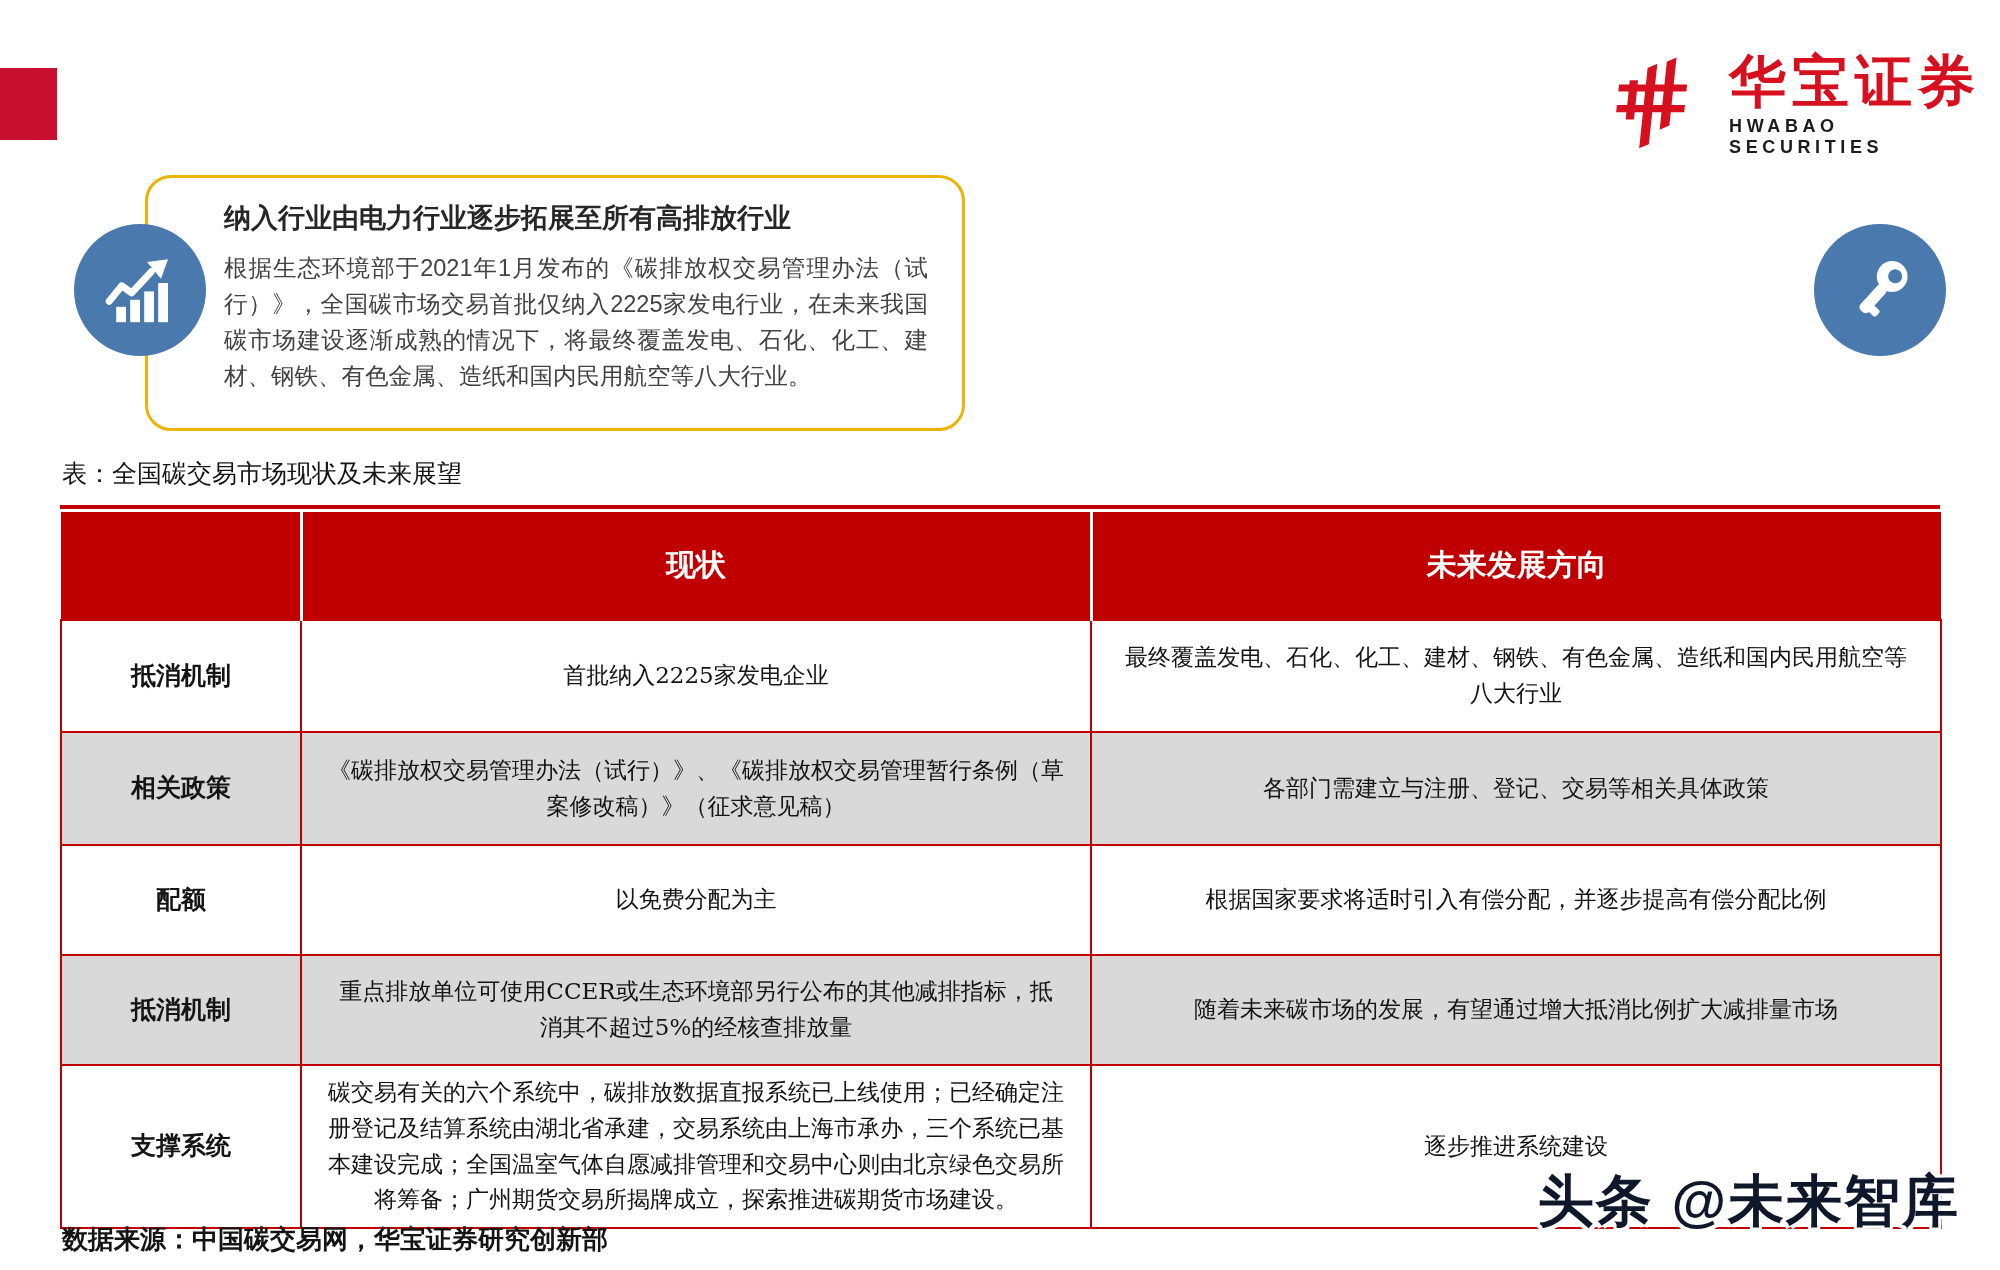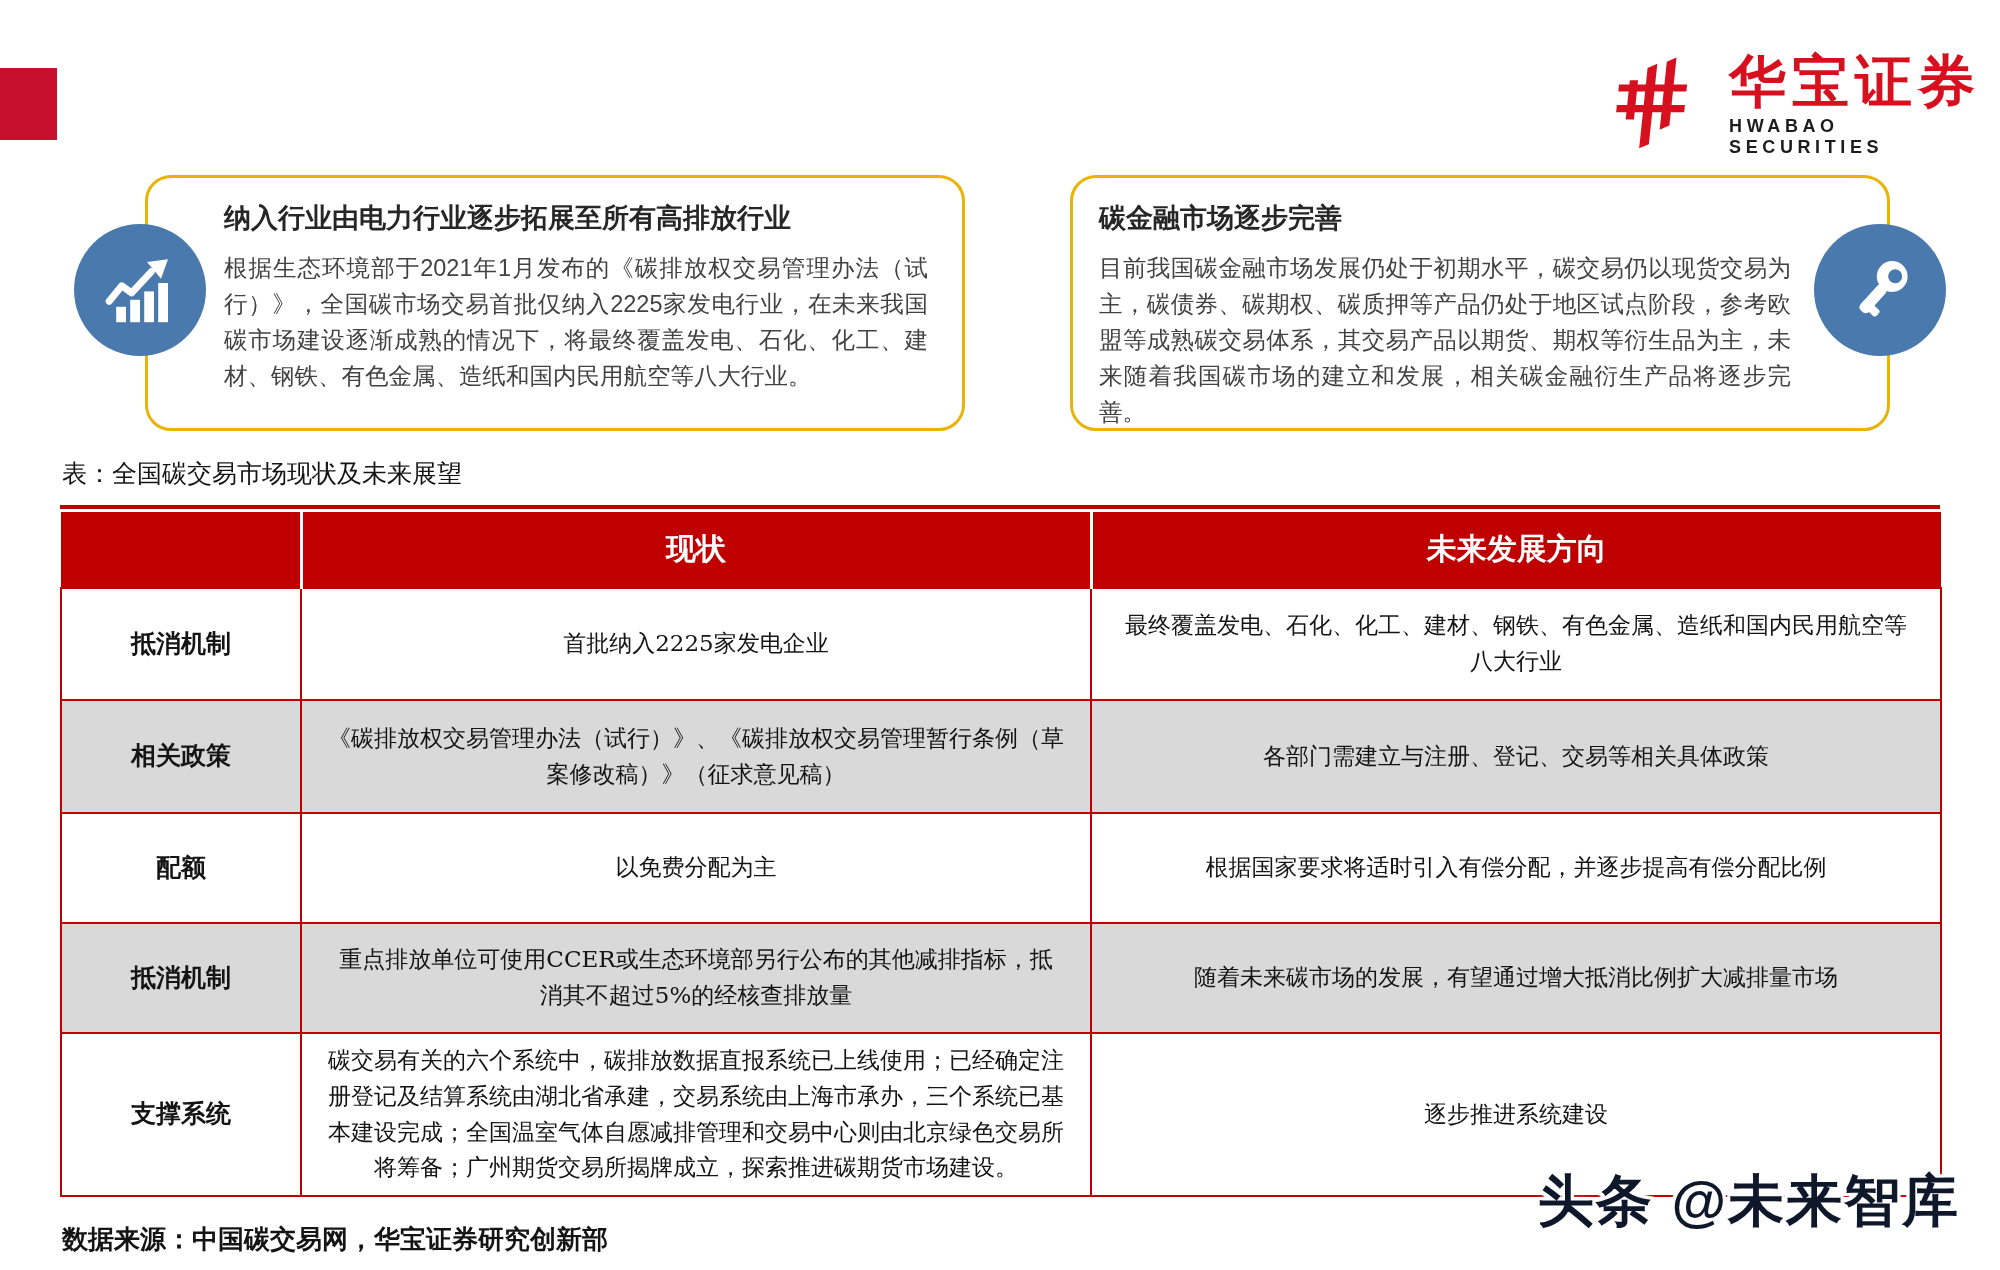--- a/index.html
+++ b/index.html
@@ -32,21 +32,21 @@
   .circle-left { left:74px; }
   .circle-right { left:1814px; }
   .circle svg { width:84px; height:84px; }
 
   
   .table-caption { position:absolute; left:62px; top:457px; font-size:25px; color:#141414;text-align:right; }
   .table-wrap { position:absolute; left:60px; top:505px; width:1880px; }
   .table-topline { height:4px; background:#C00000; margin-bottom:3px; }
   table { width:100%; border-collapse:collapse; table-layout:fixed; }
   thead th { background:#C00000; color:#fff; font-size:30px; font-weight:700;
-             height:76px; text-align:center; vertical-align:middle; }
+             height:108px; text-align:center; vertical-align:middle; }
   thead th + th { border-left:3px solid #ffffff; }
   tbody td { border:2.5px solid #C00000; text-align:center; vertical-align:middle;
              font-family:"DejaVu Serif", serif; font-size:23px; color:#141414;
              line-height:1.55; padding:8px 26px; background:#fff; }
   tbody tr:nth-child(even) td { background:#D9D9D9; }
   tbody td.row-label { font-weight:700; font-size:25px; padding:8px 6px; }
   tbody tr.r1 { height:112px; } tbody tr.r2 { height:113px; }
   tbody tr.r3 { height:110px; } tbody tr.r4 { height:110px; }
   tbody tr.r5 { height:163px; }
 
@@ -89,24 +89,20 @@
         <rect x="13" y="42" width="7" height="11"></rect>
         <rect x="23" y="37" width="7" height="16"></rect>
         <rect x="33" y="31" width="7" height="22"></rect>
         <rect x="43" y="25" width="7" height="28"></rect>
       </g>
       <polyline points="8,38 17,27 24,32 38,17" fill="none" stroke="#fff" stroke-width="5" stroke-linecap="round" stroke-linejoin="round"></polyline>
       <polygon points="35,10 50,8 45,22" fill="#fff"></polygon>
     </svg>
   </div>
 
-  <div class="hbox hbox-right">
-    <div class="hbox-title">碳金融市场逐步完善</div>
-    <div class="hbox-body">目前我国碳金融市场发展仍处于初期水平，碳交易仍以现货交易为主，碳债券、碳期权、碳质押等产品仍处于地区试点阶段，参考欧盟等成熟碳交易体系，其交易产品以期货、期权等衍生品为主，未来随着我国碳市场的建立和发展，相关碳金融衍生产品将逐步完善。</div>
-  </div>
   <div class="circle circle-right">
     <svg viewBox="0 0 60 60">
       <g transform="rotate(42 30 30)" fill="#fff">
         <circle cx="30" cy="17" r="11"></circle>
         <circle cx="31.5" cy="15.5" r="5" fill="#4A7AAD"></circle>
         <rect x="26.5" y="26" width="8" height="24" rx="3"></rect>
         <rect x="26.5" y="41" width="14" height="6" rx="2"></rect>
       </g>
     </svg>
   </div>

